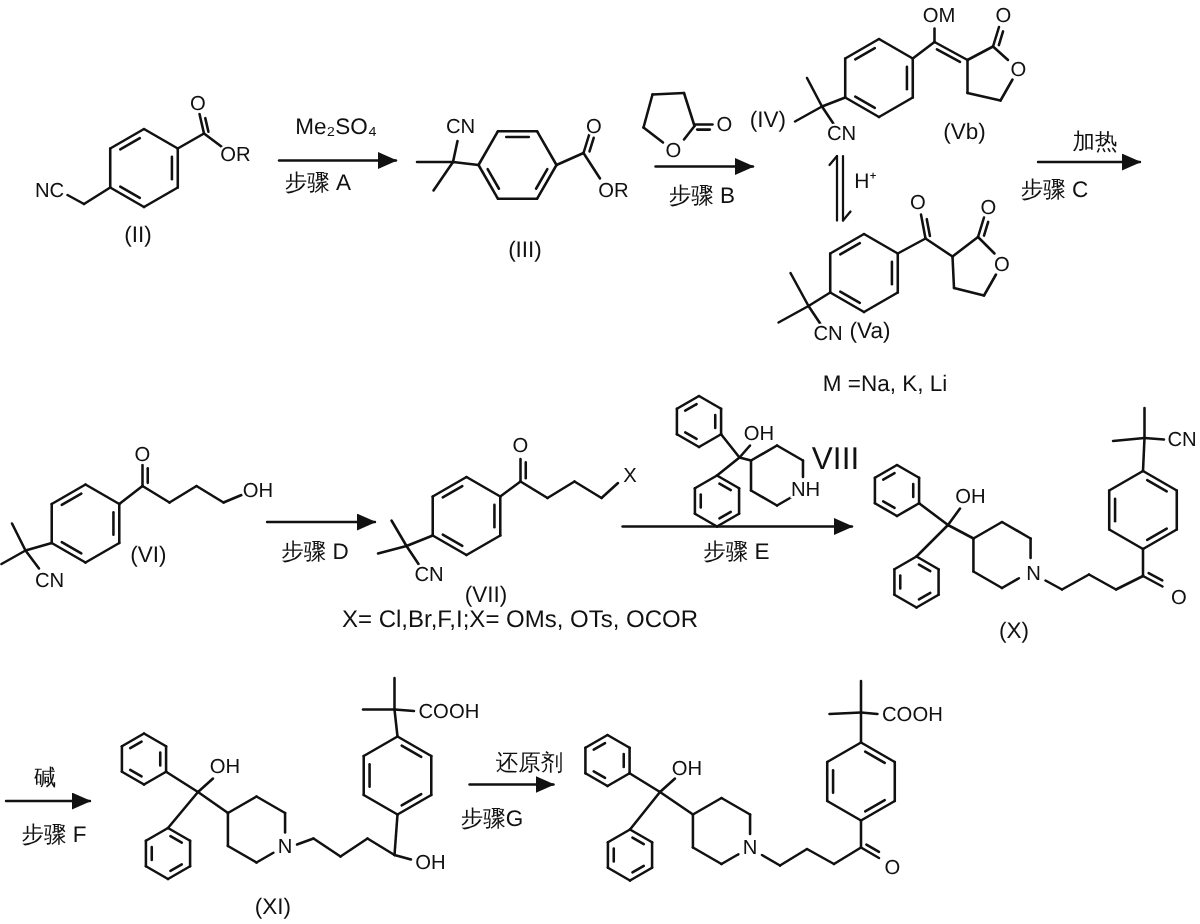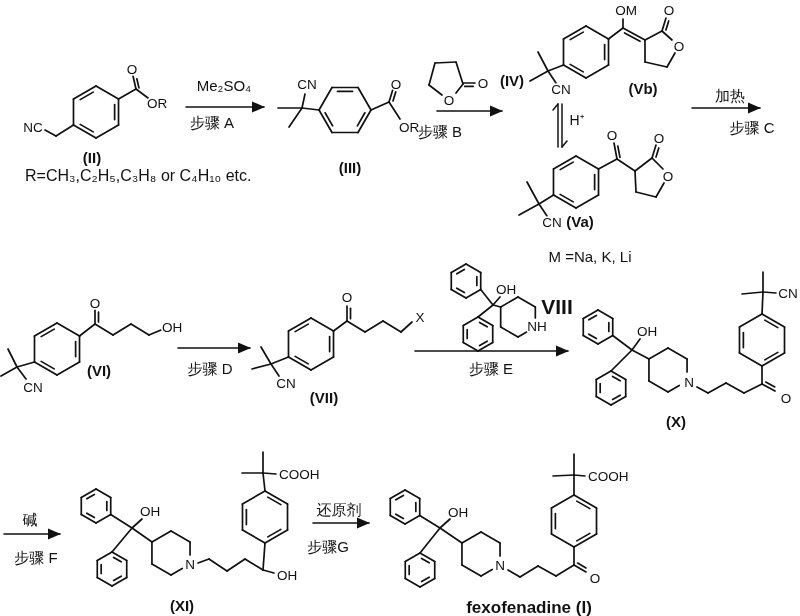--- a/index.html
+++ b/index.html
@@ -1,21 +1,21 @@
 <!DOCTYPE html>
 <html><head>
 <meta charset="utf-8">
 <style>
   html,body{margin:0;padding:0;background:#fff;}
   .canvas{position:relative;width:800px;height:616px;background:#ffffff;overflow:hidden;
           font-family:"Liberation Sans",sans-serif;color:#111;}
   .canvas svg{position:absolute;left:0;top:0;}
   .lbl{position:absolute;transform:translate(-50%,-50%);white-space:nowrap;color:#111;
        font-size:15px;line-height:1;}
-  .lbl.b{font-weight:bold;text-align:center;}
+  .lbl.b{font-weight:normal;text-align:center;}
   .lbl.left{transform:translate(0,-50%);}
 </style>
 </head>
 <body>
 
 <div class="canvas">
   <svg id="scheme" width="800" height="616" viewBox="0 0 800 616">
     <defs>
       <marker id="arr" markerWidth="10" markerHeight="8" refX="7.5" refY="3.5" orient="auto">
         <path d="M0,0 L8,3.5 L0,7 z" fill="#111"></path>
@@ -389,36 +389,35 @@
       <g stroke="#111" stroke-width="1.5" stroke-linecap="round" fill="none">
         <line x1="558" y1="147" x2="558" y2="104"></line>
         <line x1="558" y1="104" x2="553" y2="110"></line>
         <line x1="562" y1="104" x2="562" y2="147"></line>
         <line x1="562" y1="147" x2="567" y2="141"></line>
         <text x="577" y="120" text-anchor="middle" dominant-baseline="central" font-size="14" font-family="&quot;Liberation Sans&quot;,sans-serif" fill="#111" stroke="#fff" stroke-width="3" style="paint-order:stroke">H⁺</text>
       </g>
     </svg>
 
   <div class="lbl b" style="left:92px;top:157px">(II)</div>
-  <div class="lbl left" style="left:25px;top:176px;font-size:16px">R=CH₃,C₂H₅,C₃H₈ or C₄H₁₀ etc.</div>
   <div class="lbl" style="left:224px;top:85px">Me₂SO₄</div>
   <div class="lbl" style="left:212px;top:122px">步骤 A</div>
   <div class="lbl b" style="left:350px;top:167px">(III)</div>
-  <div class="lbl" style="left:440px;top:131px">步骤 B</div>
+  <div class="lbl" style="left:468px;top:131px">步骤 B</div>
   <div class="lbl b" style="left:512px;top:80px">(IV)</div>
   <div class="lbl b" style="left:643px;top:88px">(Vb)</div>
   <div class="lbl" style="left:730px;top:95px">加热</div>
-  <div class="lbl" style="left:752px;top:127px">步骤 C</div>
+  <div class="lbl" style="left:703px;top:127px">步骤 C</div>
   <div class="lbl b" style="left:580px;top:221px">(Va)</div>
   <div class="lbl" style="left:590px;top:256px">M =Na, K, Li</div>
   <div class="lbl b" style="left:99px;top:370px">(VI)</div>
   <div class="lbl" style="left:210px;top:368px">步骤 D</div>
   <div class="lbl b" style="left:324px;top:397px">(VII)</div>
+  <div class="lbl left" style="left:228px;top:414px;font-size:16px">X= Cl,Br,F,I;X= OMs, OTs, OCOR</div>
   <div class="lbl b" style="left:557px;top:306px;font-size:21px">VIII</div>
   <div class="lbl" style="left:491px;top:368px">步骤 E</div>
   <div class="lbl b" style="left:676px;top:421px">(X)</div>
   <div class="lbl" style="left:30px;top:519px">碱</div>
   <div class="lbl" style="left:36px;top:557px">步骤 F</div>
   <div class="lbl b" style="left:182px;top:605px">(XI)</div>
-  <div class="lbl" style="left:339px;top:509px">还原剂</div>
+  <div class="lbl" style="left:353px;top:509px">还原剂</div>
   <div class="lbl" style="left:328px;top:546px">步骤G</div>
-  <div class="lbl b" style="left:529px;top:607px;font-size:17px">fexofenadine (I)</div>
 </div>
 
 </body></html>

